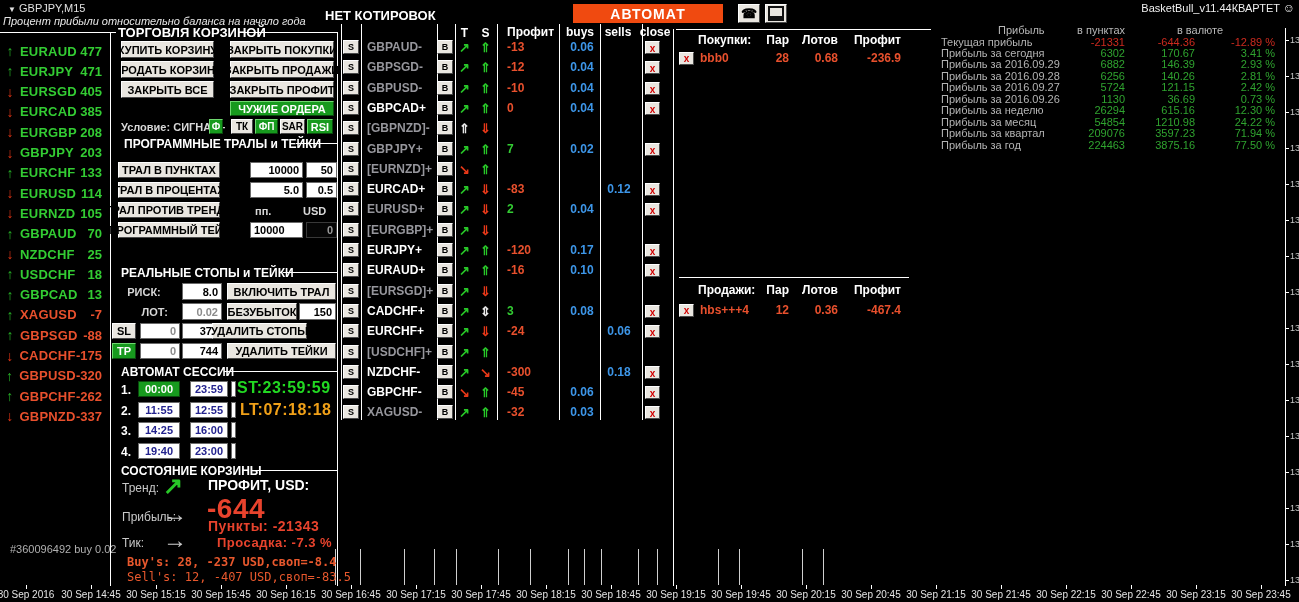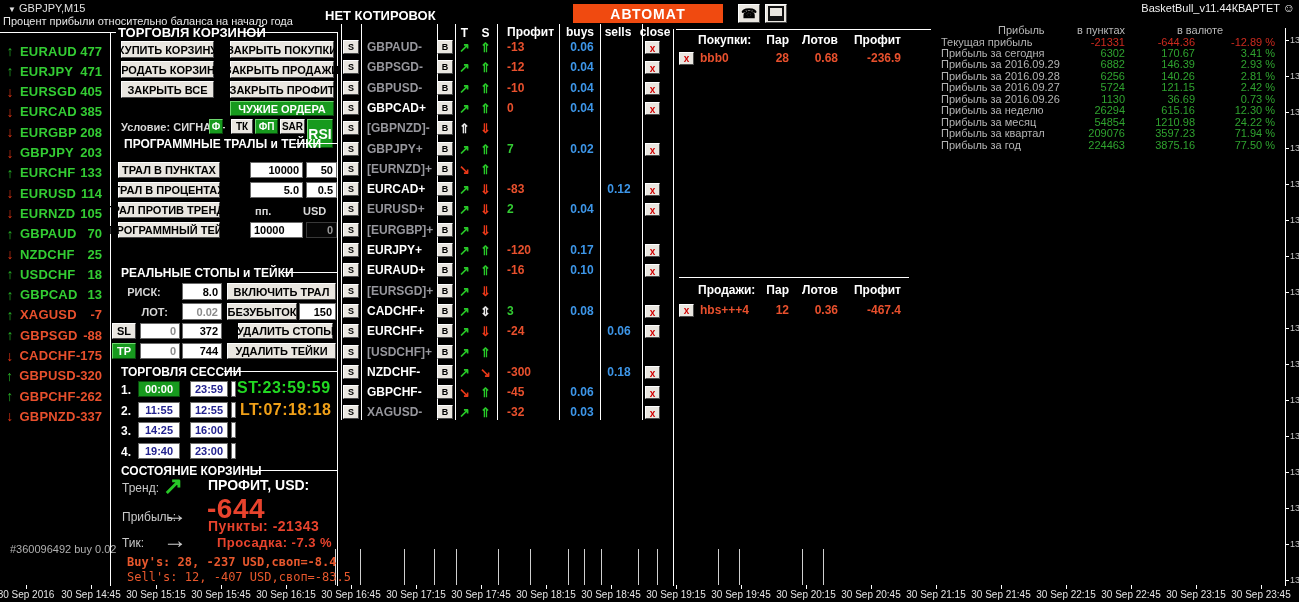--- a/index.html
+++ b/index.html
@@ -169,21 +169,21 @@
     <div class="tl-lbl" style="left:1196px">30 Sep 23:15</div>
       <div class="tick" style="left:1261px"></div>
     <div class="tl-lbl" style="left:1261px">30 Sep 23:45</div>
     </div>
   <div class="abs" style="left:10px;top:543px;color:#b0b0b0;font-size:11px;">#360096492 buy 0.02</div>
 
   <div class="abs" style="left:8px;top:2px;color:#e0e0e0;font-size:11px;">
     <span style="font-size:8px;">▼</span>
     <span>GBPJPY,M15</span>
   </div>
-  <div class="abs" style="left:3px;top:15px;color:#e6e6e6;font-size:11px;white-space:nowrap;">Процент прибыли относительно баланса на начало года</div>
+  <div class="abs" style="left:3px;top:15px;color:#e6e6e6;font-size:11px;white-space:nowrap;font-style:italic;">Процент прибыли относительно баланса на начало года</div>
   <div class="abs wt" style="left:325px;top:8px;font-size:13px;">НЕТ КОТИРОВОК</div>
   <div class="abs" style="left:573px;top:4px;width:150px;height:19px;background:#f04a10;color:#fff;font-weight:bold;
        font-size:14px;display:flex;align-items:center;justify-content:center;letter-spacing:1px;">АВТОМАТ</div>
   <div class="btn" style="left:738px;top:4px;width:22px;height:19px;font-size:13px;">
     <span>☎</span>
   </div>
   <div class="btn" style="left:765px;top:4px;width:22px;height:19px;">
     <span>
         <span class="laptop-scr"></span>
         <span class="laptop-base"></span>
@@ -315,21 +315,21 @@
   <div class="btn" style="left:230px;top:61px;width:104px;height:17px;">ЗАКРЫТЬ ПРОДАЖИ</div>
   <div class="btn" style="left:121px;top:81px;width:93px;height:17px;">ЗАКРЫТЬ ВСЕ</div>
   <div class="btn" style="left:230px;top:81px;width:104px;height:17px;">ЗАКРЫТЬ ПРОФИТ</div>
   <div class="btn green" style="left:230px;top:101px;width:104px;height:15px;">ЧУЖИЕ ОРДЕРА</div>
   <div class="lbl" style="left:121px;top:121px;">Условие: СИГНАЛ+</div>
   <div id="signal-toggles">
       <div class="btn tiny green" style="left:209px;top:119px;width:14px;height:15px;font-size:10px;">Ф</div>
       <div class="btn tiny " style="left:231px;top:119px;width:22px;height:15px;font-size:10px;">ТК</div>
       <div class="btn tiny green" style="left:255px;top:119px;width:23px;height:15px;font-size:10px;">ФП</div>
       <div class="btn tiny " style="left:280px;top:119px;width:25px;height:15px;font-size:10px;">SAR</div>
-      <div class="btn tiny green" style="left:307px;top:119px;width:26px;height:29px;font-size:14px;">RSI</div>
+      <div class="btn tiny green" style="left:307px;top:119px;width:26px;height:15px;font-size:11px;">RSI</div>
     </div>
 
   <div class="sect" style="left:124px;top:137px;">ПРОГРАММНЫЕ ТРАЛЫ и ТЕЙКИ</div>
   <div class="line" style="left:296px;top:143px;width:41px;height:1px;"></div>
 
   <div class="btn" style="left:118px;top:162px;width:102px;height:16px;">ТРАЛ В ПУНКТАХ</div>
   <div class="field" style="left:250px;top:162px;width:53px;height:16px;">10000</div>
   <div class="field" style="left:306px;top:162px;width:31px;height:16px;">50</div>
 
   <div class="btn" style="left:118px;top:182px;width:102px;height:16px;">ТРАЛ В ПРОЦЕНТАХ</div>
@@ -352,28 +352,28 @@
   <div class="btn" style="left:227px;top:283px;width:109px;height:17px;">ВКЛЮЧИТЬ ТРАЛ</div>
 
   <div class="lbl" style="left:120px;top:306px;width:48px;text-align:right;">ЛОТ:</div>
   <div class="field dim" style="left:182px;top:303px;width:40px;height:17px;">0.02</div>
   <div class="btn" style="left:227px;top:303px;width:70px;height:17px;">БЕЗУБЫТОК</div>
   <div class="field" style="left:299px;top:303px;width:37px;height:17px;">150</div>
 
   <div class="btn" style="left:112px;top:323px;width:24px;height:16px;">SL</div>
   <div class="field dim" style="left:140px;top:323px;width:40px;height:16px;">0</div>
   <div class="field" style="left:182px;top:323px;width:40px;height:16px;">372</div>
-  <div class="btn" style="left:238px;top:323px;width:95px;height:16px;">УДАЛИТЬ СТОПЫ</div>
+  <div class="btn" style="left:212px;top:323px;width:95px;height:16px;">УДАЛИТЬ СТОПЫ</div>
 
   <div class="btn green" style="left:112px;top:343px;width:24px;height:16px;">TP</div>
   <div class="field dim" style="left:140px;top:343px;width:40px;height:16px;">0</div>
   <div class="field" style="left:182px;top:343px;width:40px;height:16px;">744</div>
   <div class="btn" style="left:227px;top:343px;width:109px;height:16px;">УДАЛИТЬ ТЕЙКИ</div>
 
-  <div class="sect" style="left:121px;top:365px;">ТОРГОВЛЯ СЕССИИ</div>
+  <div class="sect" style="left:121px;top:365px;">АВТОМАТ СЕССИИ</div>
   <div class="line" style="left:224px;top:371px;width:113px;height:1px;"></div>
   <div id="sessions">
       <div>
       <span class="abs wt" style="left:121px;top:383px;font-size:12px;">1.</span>
       <div class="field sess on" style="left:138px;top:381px;width:42px;height:16px;">00:00</div>
       <div class="field sess" style="left:190px;top:381px;width:38px;height:16px;">23:59</div>
       <div class="field" style="left:231px;top:381px;width:4px;height:16px;"></div>
     </div>
       <div>
       <span class="abs wt" style="left:121px;top:403.7px;font-size:12px;">2.</span>

